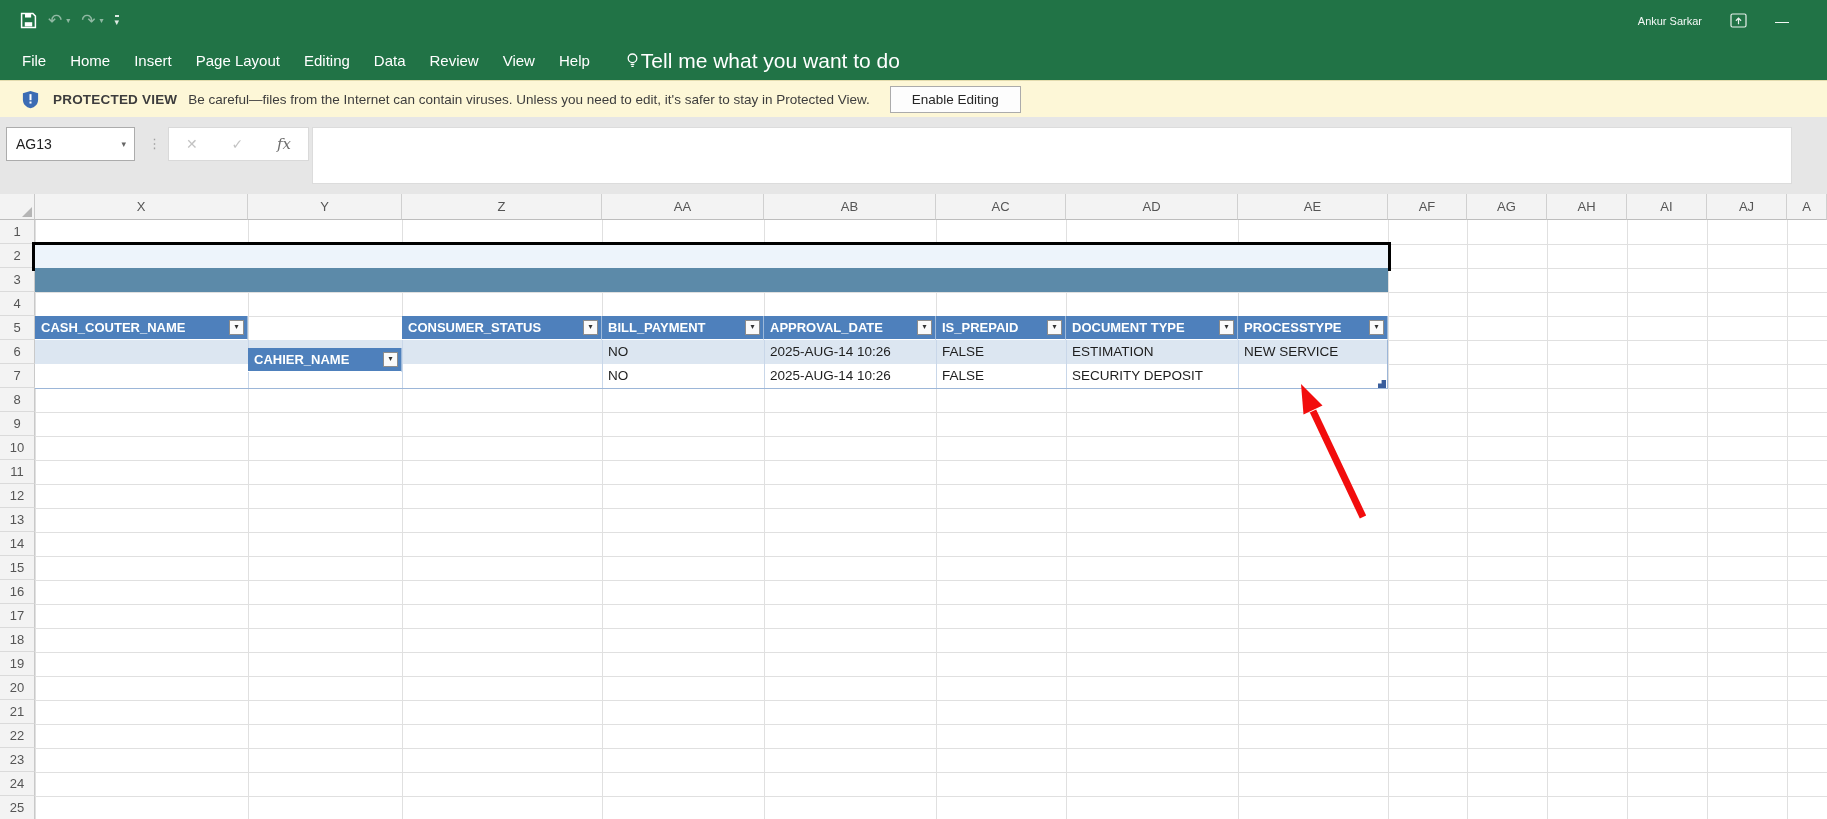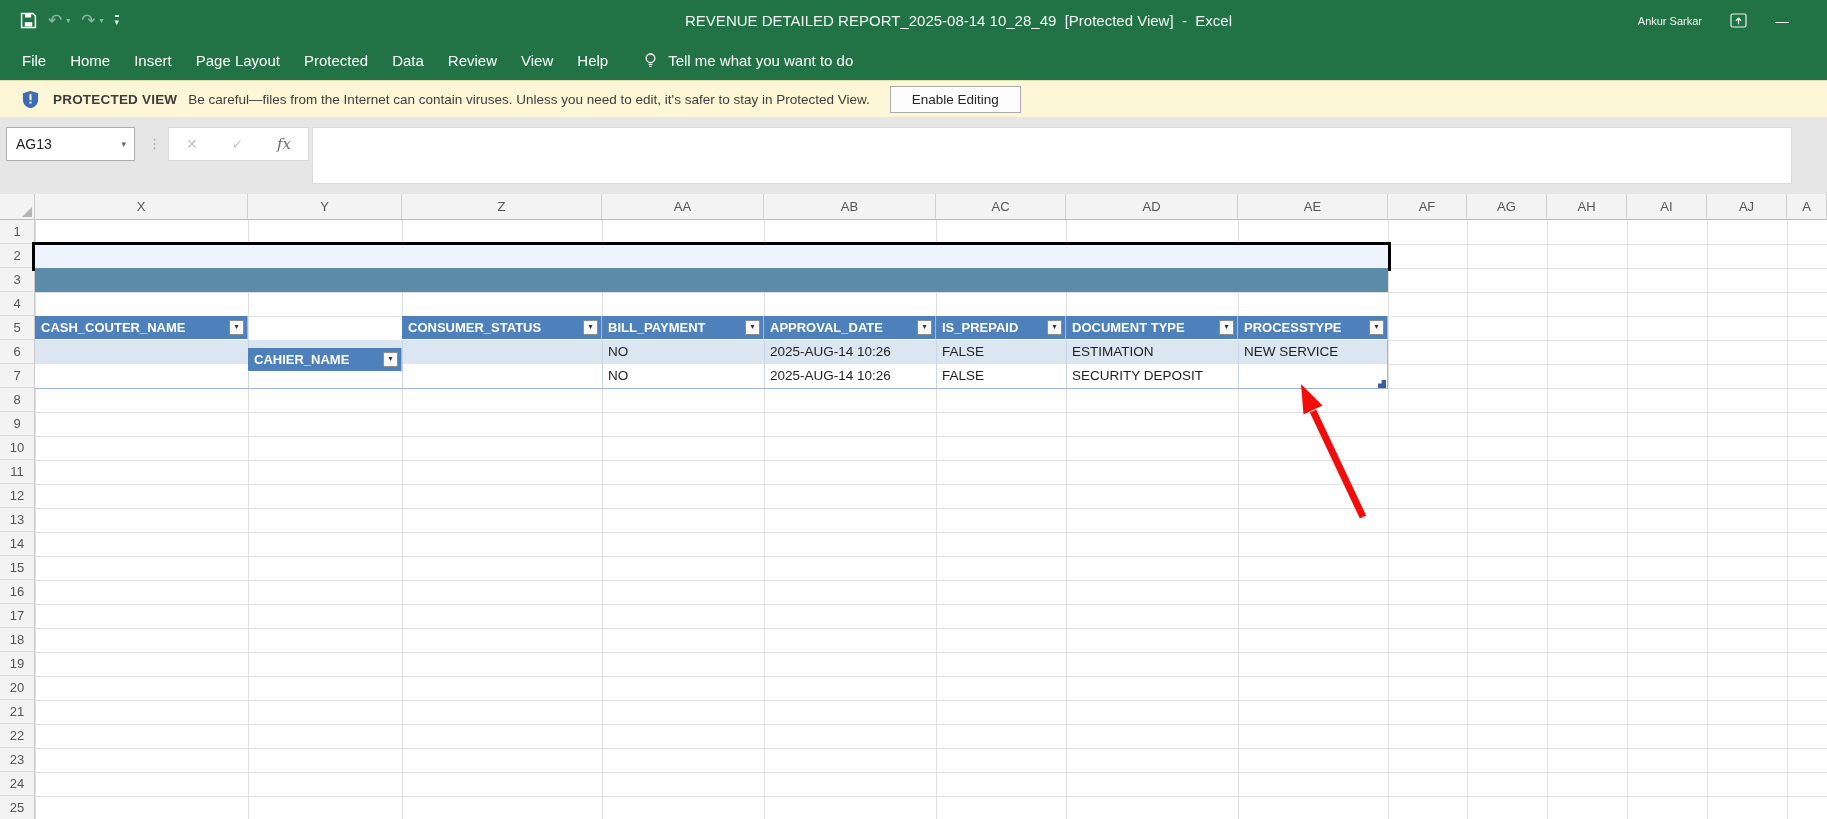--- a/index.html
+++ b/index.html
@@ -21,21 +21,21 @@
   .tb-right{position:absolute;right:0;top:0;height:41px;display:flex;align-items:center;
             gap:28px;padding-right:38px;color:rgba(255,255,255,.95);}
   .tb-user{font-size:11px;}
   .tb-min{font-size:14px;}
 
   
   .tabsrow{position:absolute;left:0;top:41px;width:1827px;height:39px;
            background:var(--c-titlebar_green,#217346);display:flex;align-items:center;}
   .rtabs{display:flex;gap:24px;padding-left:22px;}
   .rtab{color:#fff;font-size:15px;white-space:nowrap;}
-  .tellme{display:flex;align-items:center;gap:9px;color:#fff;font-size:15px;margin-left:34px;}
+  .tellme{display:flex;align-items:center;color:#fff;font-size:21px;margin-left:34px;}
 
   
   .msgbar{position:absolute;left:0;top:80px;width:1827px;height:37px;box-sizing:border-box;
           background:var(--c-message_bar_bg,#FDF7D7);border-top:1px solid #E3DCAF;
           display:flex;align-items:center;padding-left:21px;}
   .shield{display:flex;margin-right:13px;color:var(--c-shield_blue,#3B6CB4);}
   .msgtitle{font-weight:bold;font-size:13.5px;color:#3d3d3d;margin-right:11px;letter-spacing:.2px;}
   .msgtext{font-size:13.5px;color:#3d3d3d;}
   .enablebtn{margin-left:20px;width:131px;height:27px;background:#FDFDFD;
              border:1px solid #ABABAB;font-size:13.5px;color:#262626;
@@ -117,41 +117,40 @@
           <path d="M4.5 9.6h7v4h-7z" fill="#fff"></path>
           <path d="M4.7 1.8h5.8v3.4H4.7z" fill="#fff"></path>
         </svg>
       </span>
       <span class="qglyph">↶</span>
       <span class="qcaret">▾</span>
       <span class="qglyph">↷</span>
       <span class="qcaret">▾</span>
       <span class="qcustom">▾</span>
     </div>
-    <div class="tb-title">REVENUE DETAILED REPORT_2025-08-14 10_28_49  [Protected View]  -  Excel</div>
     <div class="tb-right">
       <span class="tb-user">Ankur Sarkar</span>
       <span class="qicon">
         <svg width="17" height="15" viewBox="0 0 17 15">
           <rect x="1" y="1" width="15" height="13" rx="1.5" fill="none" stroke="rgba(255,255,255,.9)" stroke-width="1.2"></rect>
           <path d="M8.5 11.2V5.4M5.9 7.7l2.6-2.5 2.6 2.5" fill="none" stroke="rgba(255,255,255,.9)" stroke-width="1.2"></path>
         </svg>
       </span>
       <span class="tb-min">—</span>
     </div>
   </div>
 
   
   <div class="tabsrow">
     <div class="rtabs">
         <div class="rtab">File</div>
         <div class="rtab">Home</div>
         <div class="rtab">Insert</div>
         <div class="rtab">Page Layout</div>
-        <div class="rtab">Protected</div>
+        <div class="rtab">Editing</div>
         <div class="rtab">Data</div>
         <div class="rtab">Review</div>
         <div class="rtab">View</div>
         <div class="rtab">Help</div>
       </div>
     <div class="tellme">
       <span style="display:flex;">
         <svg width="17" height="17" viewBox="0 0 17 17">
           <circle cx="8.5" cy="6.3" r="4.3" fill="none" stroke="#fff" stroke-width="1.3"></circle>
           <path d="M6.7 12.3h3.6M7.3 14.4h2.4" fill="none" stroke="#fff" stroke-width="1.3"></path>

